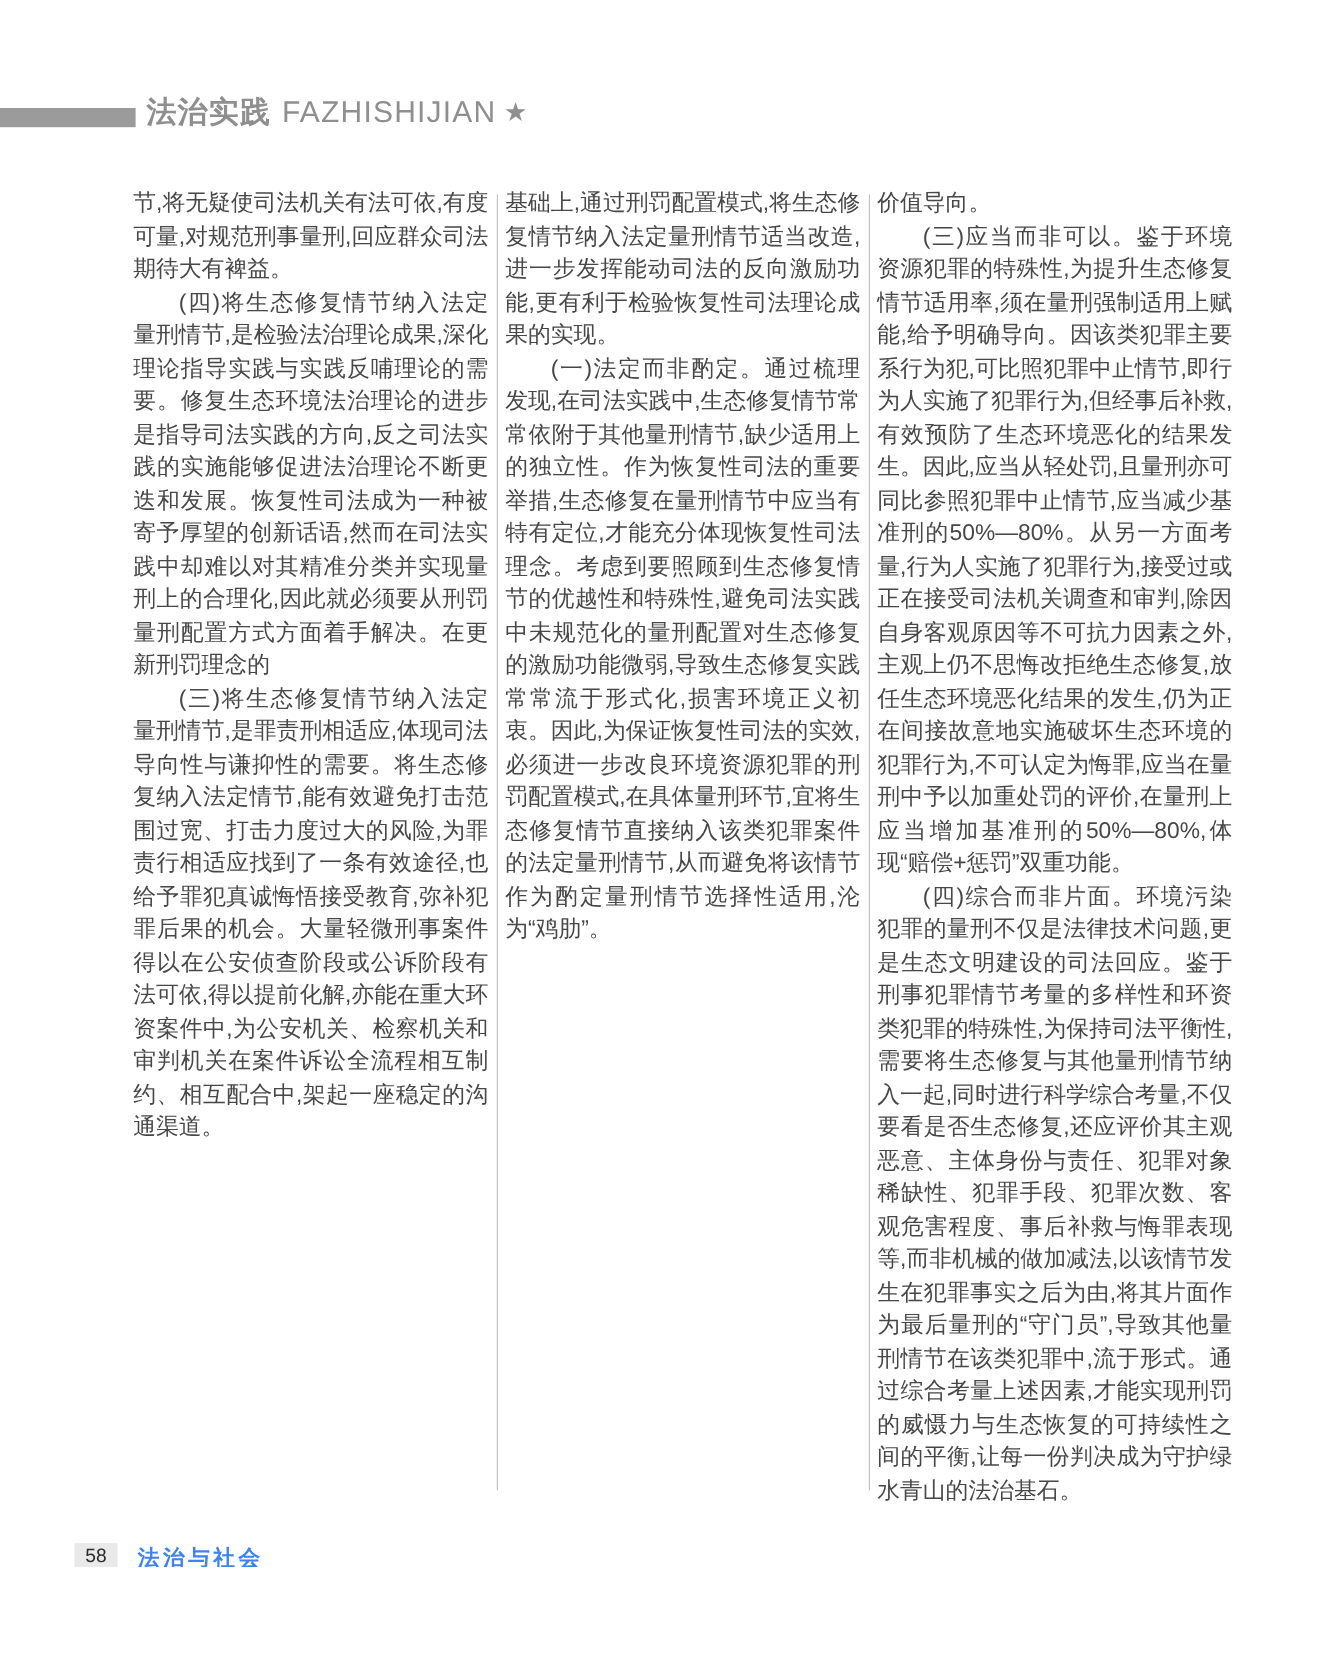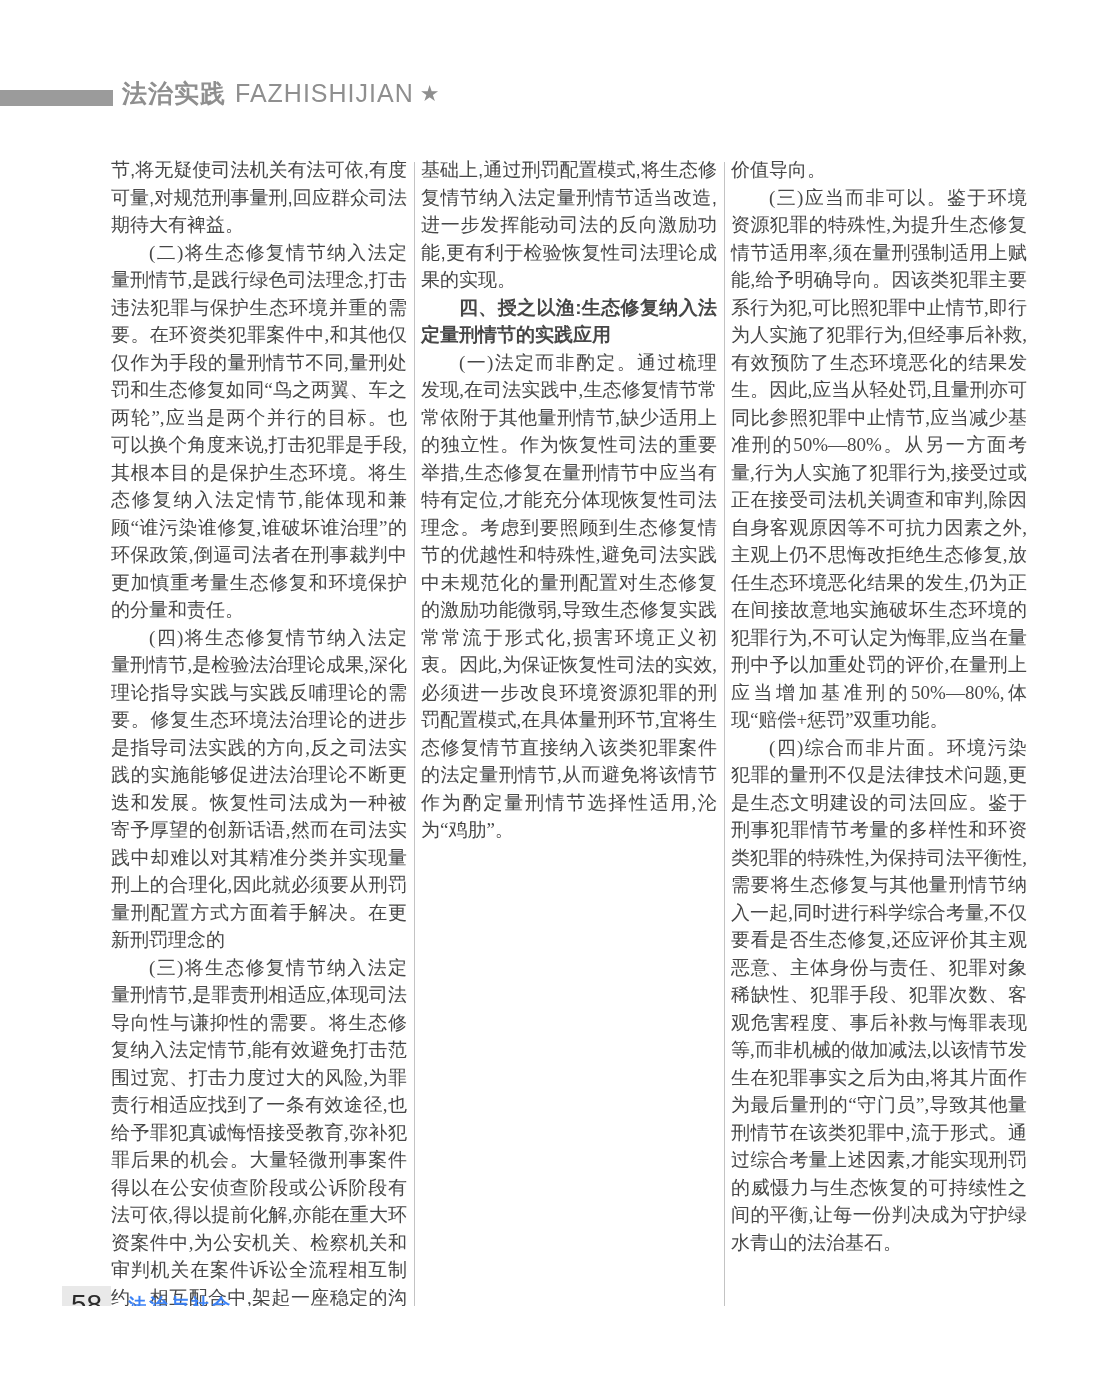--- a/index.html
+++ b/index.html
@@ -32,21 +32,21 @@
   .vdiv{
     width:1px;background:#c3c3c3;
     margin:6px 6.5px 14px 6.5px;
   }
   .col p{
     margin:0;
     font-size:19px;line-height:27.5px;
     color:#474747;
     text-align:justify;text-justify:inter-ideograph;
   }
-  .ind{text-indent:2em;font-family:Liberation Serif, serif;}
+  .ind{text-indent:2em;}
   .section-heading{
     margin:5px 0 4px 0;
     font-size:21px;line-height:27px;
     font-weight:bold;color:#7d9ec2;
     text-indent:2em;text-align:justify;
   }
   .editor{
     margin-top:7px !important;
     text-align:right !important;
     font-weight:bold;
@@ -54,21 +54,21 @@
     color:#1d1d1d !important;
     line-height:22px !important;
   }
   
   .footer{
     position:absolute;left:62px;top:1286px;
     display:flex;align-items:center;
   }
   .pagenum{
     background:#e9e9e9;color:#2b2b2b;
-    font-size:28px;padding:3px 9px;
+    font-size:16px;padding:3px 9px;
   }
   .journal{
     margin-left:17px;font-weight:bold;
     font-size:18px;color:#3b82f6;letter-spacing:3px;
   }
 </style>
 </head>
 <body>
 
 <div class="page">
@@ -79,30 +79,28 @@
       <span class="cn">法治实践</span>
       <span class="en">FAZHISHIJIAN</span>
       <span class="star">★</span>
     </div>
   </header>
 
   <main class="content">
 
     <section class="col">
       <p>节,将无疑使司法机关有法可依,有度可量,对规范刑事量刑,回应群众司法期待大有裨益。</p>
-      <p class="ind">(二)将生态修复情节纳入法定量刑情节,是践行绿色司法理念,打击违法犯罪与保护生态环境并重的需要。在环资类犯罪案件中,和其他仅仅作为手段的量刑情节不同,量刑处罚和生态修复如同“鸟之两翼、车之两轮”,应当是两个并行的目标。也可以换个角度来说,打击犯罪是手段,其根本目的是保护生态环境。将生态修复纳入法定情节,能体现和兼顾“谁污染谁修复,谁破坏谁治理”的环保政策,倒逼司法者在刑事裁判中更加慎重考量生态修复和环境保护的分量和责任。</p>
       <p class="ind">(四)将生态修复情节纳入法定量刑情节,是检验法治理论成果,深化理论指导实践与实践反哺理论的需要。修复生态环境法治理论的进步是指导司法实践的方向,反之司法实践的实施能够促进法治理论不断更迭和发展。恢复性司法成为一种被寄予厚望的创新话语,然而在司法实践中却难以对其精准分类并实现量刑上的合理化,因此就必须要从刑罚量刑配置方式方面着手解决。在更新刑罚理念的</p>
       <p class="ind">(三)将生态修复情节纳入法定量刑情节,是罪责刑相适应,体现司法导向性与谦抑性的需要。将生态修复纳入法定情节,能有效避免打击范围过宽、打击力度过大的风险,为罪责行相适应找到了一条有效途径,也给予罪犯真诚悔悟接受教育,弥补犯罪后果的机会。大量轻微刑事案件得以在公安侦查阶段或公诉阶段有法可依,得以提前化解,亦能在重大环资案件中,为公安机关、检察机关和审判机关在案件诉讼全流程相互制约、相互配合中,架起一座稳定的沟通渠道。</p>
     </section>
 
     <div class="vdiv"></div>
 
     <section class="col">
       <p>基础上,通过刑罚配置模式,将生态修复情节纳入法定量刑情节适当改造,进一步发挥能动司法的反向激励功能,更有利于检验恢复性司法理论成果的实现。</p>
-      <p class="section-heading">四、授之以渔:生态修复纳入法定量刑情节的实践应用</p>
       <p class="ind">(一)法定而非酌定。通过梳理发现,在司法实践中,生态修复情节常常依附于其他量刑情节,缺少适用上的独立性。作为恢复性司法的重要举措,生态修复在量刑情节中应当有特有定位,才能充分体现恢复性司法理念。考虑到要照顾到生态修复情节的优越性和特殊性,避免司法实践中未规范化的量刑配置对生态修复的激励功能微弱,导致生态修复实践常常流于形式化,损害环境正义初衷。因此,为保证恢复性司法的实效,必须进一步改良环境资源犯罪的刑罚配置模式,在具体量刑环节,宜将生态修复情节直接纳入该类犯罪案件的法定量刑情节,从而避免将该情节作为酌定量刑情节选择性适用,沦为“鸡肋”。</p>
     </section>
 
     <div class="vdiv"></div>
 
     <section class="col">
       <p>价值导向。</p>
       <p class="ind">(三)应当而非可以。鉴于环境资源犯罪的特殊性,为提升生态修复情节适用率,须在量刑强制适用上赋能,给予明确导向。因该类犯罪主要系行为犯,可比照犯罪中止情节,即行为人实施了犯罪行为,但经事后补救,有效预防了生态环境恶化的结果发生。因此,应当从轻处罚,且量刑亦可同比参照犯罪中止情节,应当减少基准刑的50%—80%。从另一方面考量,行为人实施了犯罪行为,接受过或正在接受司法机关调查和审判,除因自身客观原因等不可抗力因素之外,主观上仍不思悔改拒绝生态修复,放任生态环境恶化结果的发生,仍为正在间接故意地实施破坏生态环境的犯罪行为,不可认定为悔罪,应当在量刑中予以加重处罚的评价,在量刑上应当增加基准刑的50%—80%,体现“赔偿+惩罚”双重功能。</p>
       <p class="ind">(四)综合而非片面。环境污染犯罪的量刑不仅是法律技术问题,更是生态文明建设的司法回应。鉴于刑事犯罪情节考量的多样性和环资类犯罪的特殊性,为保持司法平衡性,需要将生态修复与其他量刑情节纳入一起,同时进行科学综合考量,不仅要看是否生态修复,还应评价其主观恶意、主体身份与责任、犯罪对象稀缺性、犯罪手段、犯罪次数、客观危害程度、事后补救与悔罪表现等,而非机械的做加减法,以该情节发生在犯罪事实之后为由,将其片面作为最后量刑的“守门员”,导致其他量刑情节在该类犯罪中,流于形式。通过综合考量上述因素,才能实现刑罚的威慑力与生态恢复的可持续性之间的平衡,让每一份判决成为守护绿水青山的法治基石。</p>
     </section>

